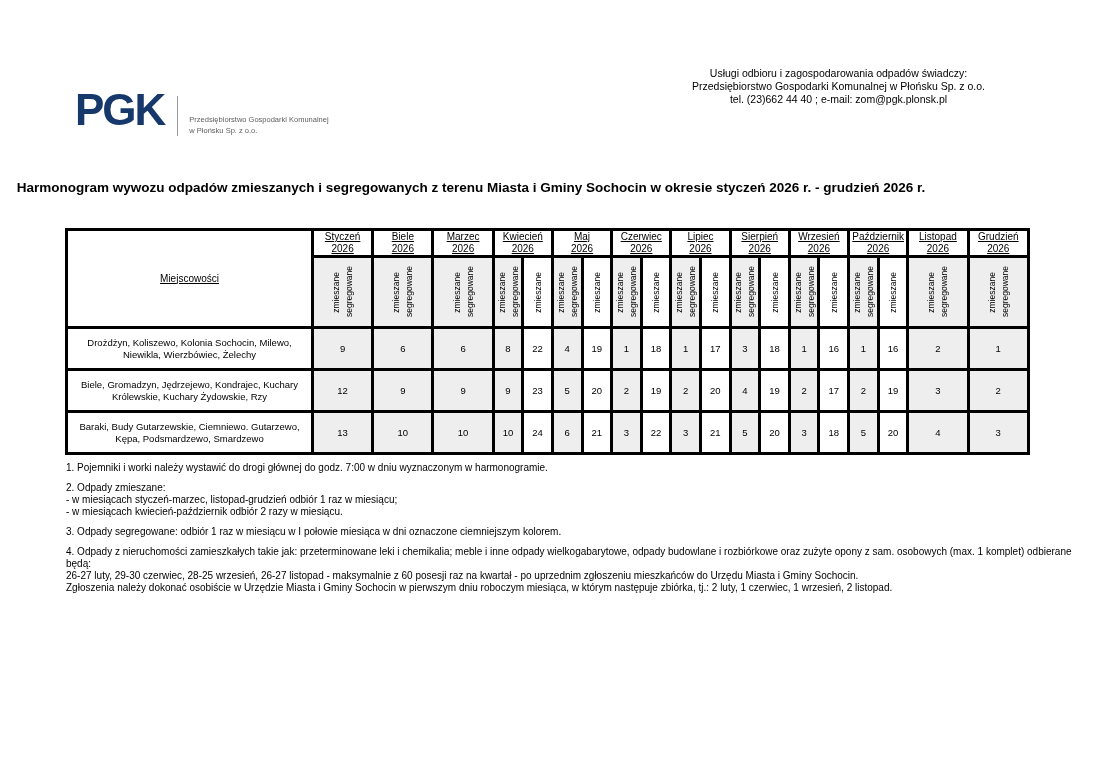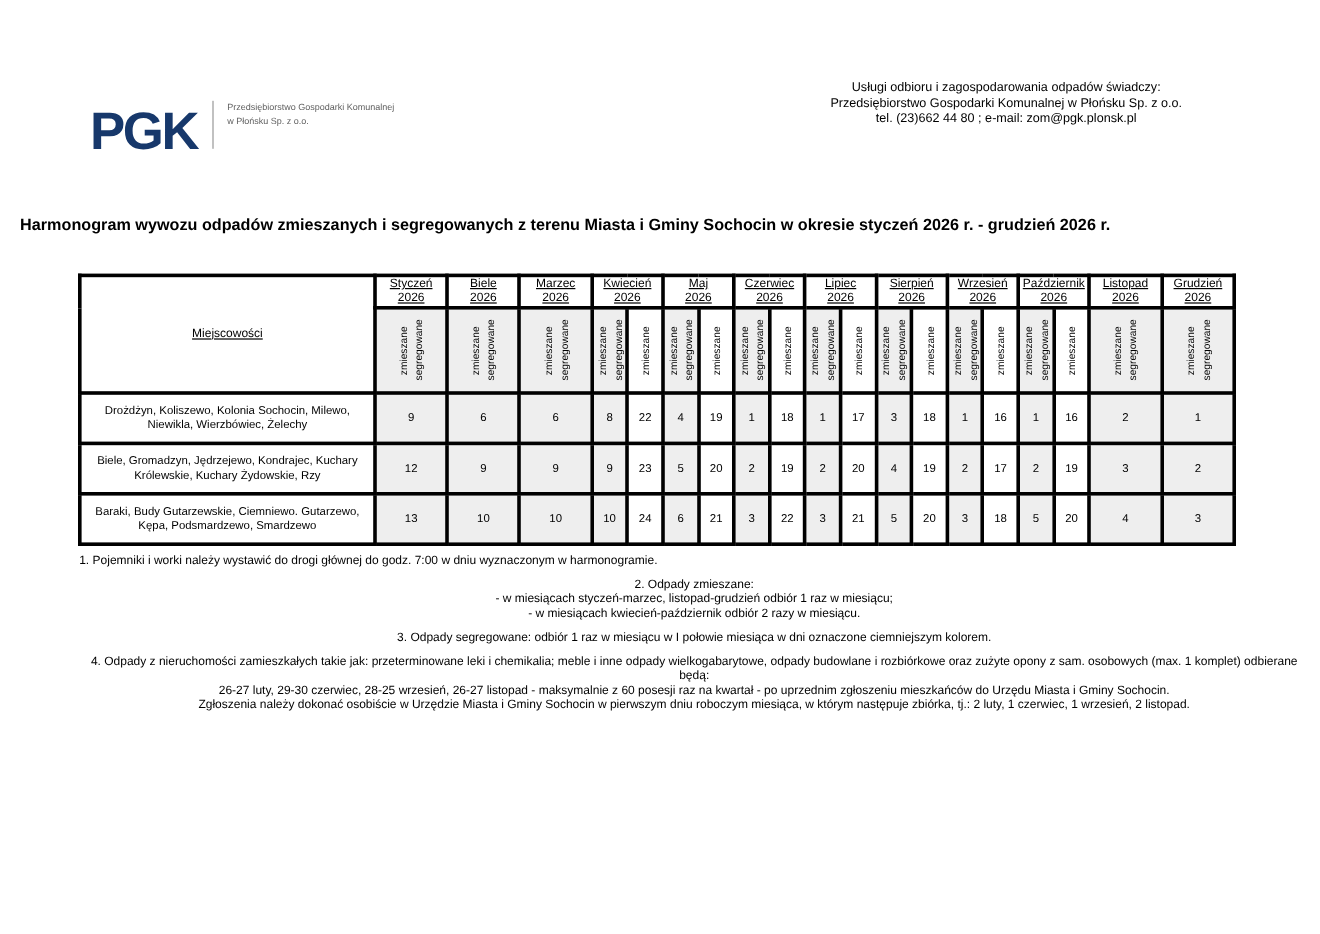--- a/index.html
+++ b/index.html
@@ -3,21 +3,21 @@
 <meta charset="utf-8">
 <style>
   * { margin:0; padding:0; box-sizing:border-box; }
   html, body { background:#fff; }
   body {
     width:1100px; height:778px; position:relative; overflow:hidden;
     font-family:"Liberation Sans", sans-serif; color:#000;
   }
 
   
-  .logo { position:absolute; left:75px; top:84px; display:flex; align-items:flex-start; }
+  .logo { position:absolute; left:75px; top:84px; display:flex; align-items:flex-end; }
   .logo-abbr { font-size:44px; font-weight:bold; letter-spacing:-2px; line-height:52px; color:#17386b; }
   .logo-sep { width:1px; height:40px; background:#999; margin:0 11px 0 13px; }
   .logo-name { font-size:7.5px; color:#5f5f5f; line-height:11px; }
 
   
   .provider { position:absolute; right:115px; top:67px; text-align:center; font-size:10.5px; line-height:13px; }
 
   
   .title { position:absolute; left:0; top:180px; width:942px; text-align:center; font-size:13.5px; font-weight:bold; }
 
@@ -33,38 +33,38 @@
   tr.hdr1 th { height:26px; font-size:10px; line-height:12px;text-decoration:underline; }
   th.corner { font-size:13px;margin-left:10px; }
   tr.hdr2 th { height:68px; }
   .vert { display:flex; justify-content:center; align-items:center; gap:3px; height:68px; }
   .vtext { writing-mode:vertical-rl; transform:rotate(180deg); font-size:8.5px; line-height:10px; white-space:nowrap; }
   td.loc { font-size:9.5px; line-height:12px; padding:2px 5px; }
   td.day { font-size:9.5px; height:42px; }
 
   
   .notes { position:absolute; left:66px; top:462px; width:1025px; font-size:10px; line-height:12px; }
-  .notes > * + * { margin-top:8px;text-align:center; }
+  .notes > * + * { margin-top:8px; }
 </style>
 </head>
 <body>
 
 <div class="logo">
   <div class="logo-abbr" style="color: rgb(23, 56, 107);">PGK</div>
   <div class="logo-sep"></div>
   <div class="logo-name">
     <div>Przedsiębiorstwo Gospodarki Komunalnej</div>
     <div>w Płońsku Sp. z o.o.</div>
   </div>
 </div>
 
 <div class="provider">
   <div>Usługi odbioru i zagospodarowania odpadów świadczy:</div>
   <div>Przedsiębiorstwo Gospodarki Komunalnej w Płońsku Sp. z o.o.</div>
-  <div>tel. (23)662 44 80 ; e-mail: zom@pgk.plonsk.pl</div>
+  <div>tel. (23)662 44 40 ; e-mail: zom@pgk.plonsk.pl</div>
 </div>
 
 <div class="title">Harmonogram wywozu odpadów zmieszanych i segregowanych z terenu Miasta i Gminy Sochocin w okresie styczeń 2026 r. - grudzień 2026 r.</div>
 
 <table class="sched">
     <colgroup>
       <col style="width: 245px;">
       <col style="width: 60px;">
       <col style="width: 60px;">
       <col style="width: 60px;">

